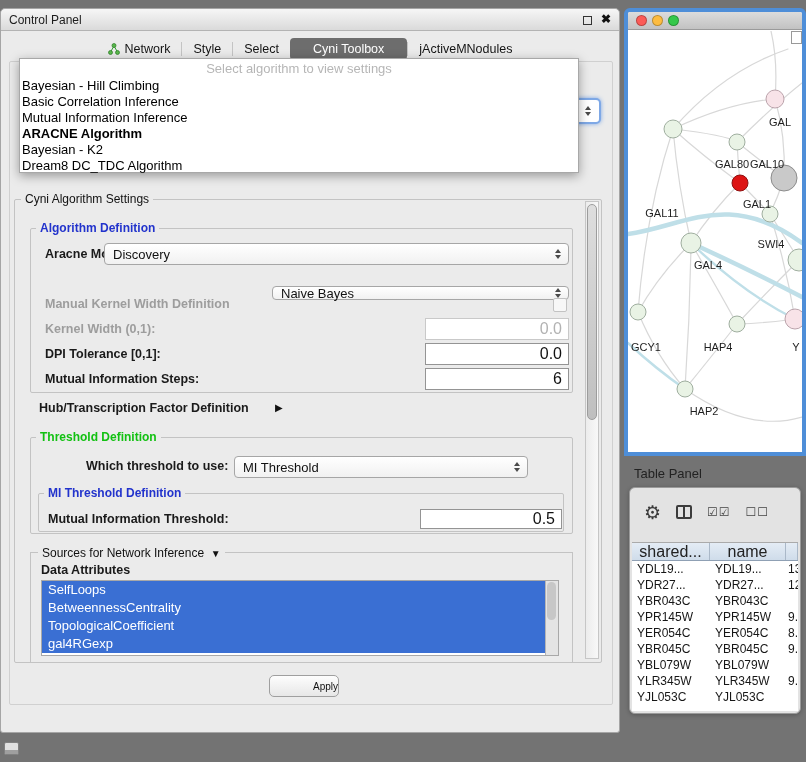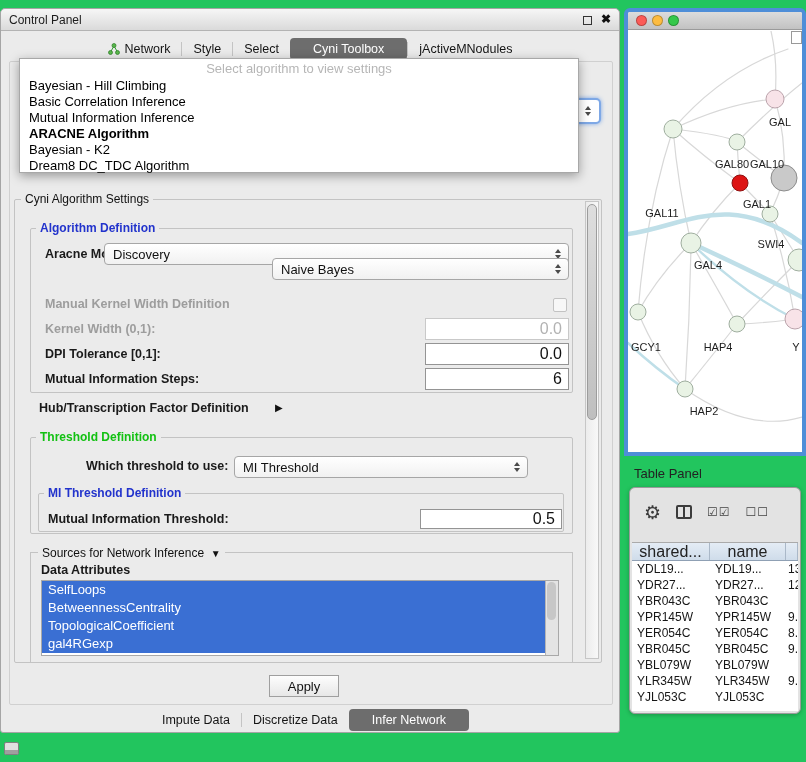--- a/index.html
+++ b/index.html
@@ -1,17 +1,17 @@
 <!DOCTYPE html>
 <html style="--selection_blue: #3a6fd3; --section_title_blue: #2233cc; --section_title_green: #12c112; --focus_ring: #7ea8e6; --net_window_border: #4e8ed8; --edge_gray: #d8d8d8; --edge_teal: #bfdfe8; --node_green: #e9f3e5; --node_pink: #f8e3e8; --node_red: #dd1414; --node_gray: #c9c9c9; --traffic_red: #fc5b57; --traffic_yellow: #fdbc40; --traffic_green: #34c84a; --tab_selected_bg: #6d6d6d; --table_header_bg: #cfdcea;"><head>
 <meta charset="utf-8">
 <style>
   *{box-sizing:border-box;margin:0;padding:0}
   body{margin:0;background:#cfcfcf}
-  .stage{position:relative;width:806px;height:762px;background:#22c55e;
+  .stage{position:relative;width:806px;height:762px;background:#737373;
          font-family:"Liberation Sans",sans-serif;overflow:hidden}
   .abs{position:absolute}
 
   
   .cp-window{background:#ebebeb;border:1px solid #a5a5a5;border-radius:5px 5px 3px 3px}
   .cp-titlebar{position:absolute;left:0;top:0;width:100%;height:22px;
     background:linear-gradient(#f6f6f6,#dadada);border-bottom:1px solid #b3b3b3;
     border-radius:5px 5px 0 0;display:flex;align-items:center}
   .cp-title{font-size:12px;color:#1c1c1c;padding-left:8px}
   .float-box{position:absolute;right:27px;top:7px;width:9px;height:9px;border:1px solid #333;background:transparent}
@@ -53,26 +53,26 @@
   .attr-item{height:18px;line-height:18px;padding-left:6px;font-size:13px;color:#fff;
     background:var(--selection_blue);width:calc(100% - 13px);white-space:nowrap;overflow:hidden}
   .list-scroll{position:absolute;right:0;top:0;bottom:0;width:13px;background:#e4e4e4;border-left:1px solid #b5b5b5}
   .list-thumb{position:absolute;left:1px;top:1px;width:9px;height:38px;background:#c7c7c7;border-radius:5px}
 
   .vscroll{position:absolute;background:linear-gradient(to right,#ececec,#f8f8f8);border:1px solid #c6c6c6}
   .vthumb{position:absolute;left:1px;width:10px;background:linear-gradient(#dedede,#bfbfbf);
     border:1px solid #9c9c9c;border-radius:6px}
 
   .btn{position:absolute;background:linear-gradient(#fdfdfd,#e7e7e7);border:1px solid #9f9f9f;
-    border-radius:0;font-size:13px;color:#111;display:flex;align-items:center;justify-content:center}
+    border-radius:5px;font-size:10px;color:#111;display:flex;align-items:center;justify-content:flex-end}
 
   .popup{position:absolute;background:#fff;border:1px solid #a8a8a8;
     box-shadow:0 3px 10px rgba(0,0,0,.35);z-index:40;font-size:13px}
   .pprompt{height:19px;line-height:19px;text-align:center;color:#b6b6b6}
-  .pitem{height:16px;line-height:16px;padding-left:9px;color:#000;white-space:nowrap}
+  .pitem{height:16px;line-height:16px;padding-left:2px;color:#000;white-space:nowrap}
   .pitem.selected{font-weight:bold}
 
   .focus-combo{position:absolute;background:#fff;border:2px solid var(--focus_ring);
     border-radius:5px;box-shadow:0 0 4px var(--focus_ring);z-index:5}
 
   
   .net-window{border:4px solid var(--net_window_border);border-radius:6px 6px 0 0;background:#fff;overflow:hidden}
   .net-titlebar{position:absolute;left:0;top:0;width:100%;height:18px;
     background:linear-gradient(#dcdcdc,#c2c2c2);border-bottom:1px solid #9a9a9a;
     display:flex;align-items:center;gap:5px;padding-left:8px}
@@ -164,21 +164,21 @@
 
     <span class="lbl" style="left:44px;top:238px">Aracne Mode:</span>
     <div class="combo" style="left:103px;top:234px;width:465px;height:22px">
       <span>Discovery</span>
       <span class="carets">
           <i class="caret-up"></i>
           <i class="caret-down"></i>
         </span>
     </div>
 
-    <div class="combo" style="left:271px;top:249px;width:297px;height:22px">
+    <div class="combo" style="left:271px;top:277px;width:297px;height:14px">
       <span>Naive Bayes</span>
       <span class="carets">
           <i class="caret-up"></i>
           <i class="caret-down"></i>
         </span>
     </div>
 
     <span class="lbl dis" style="left:44px;top:288px">Manual Kernel Width Definition</span>
     <span class="checkbox" style="left:552px;top:289px"></span>
 
@@ -239,32 +239,20 @@
     </div>
 
     <div class="vscroll" style="left:584px;top:192px;width:14px;height:458px">
       <div class="vthumb" style="top:2px;height:216px"></div>
     </div>
 
     <div class="btn" style="left:268px;top:666px;width:70px;height:22px">
       <span>Apply</span>
     </div>
 
-    <div class="tabstrip" style="top:699px;height:23px">
-      <div class="tab">
-          <span>Impute Data</span>
-        </div>
-      <div class="tabsep"></div>
-      <div class="tab">
-          <span>Discretize Data</span>
-        </div>
-      <div class="tab sel">
-          <span>Infer Network</span>
-        </div>
-    </div>
 
     <div class="focus-combo" style="left:563px;top:89px;width:37px;height:26px">
       <span class="carets" style="right:8px">
           <i class="caret-up"></i>
           <i class="caret-down"></i>
         </span>
     </div>
 
     <div class="popup" style="left:18px;top:49px;width:560px;height:115px">
       <div class="pprompt">Select algorithm to view settings</div>

